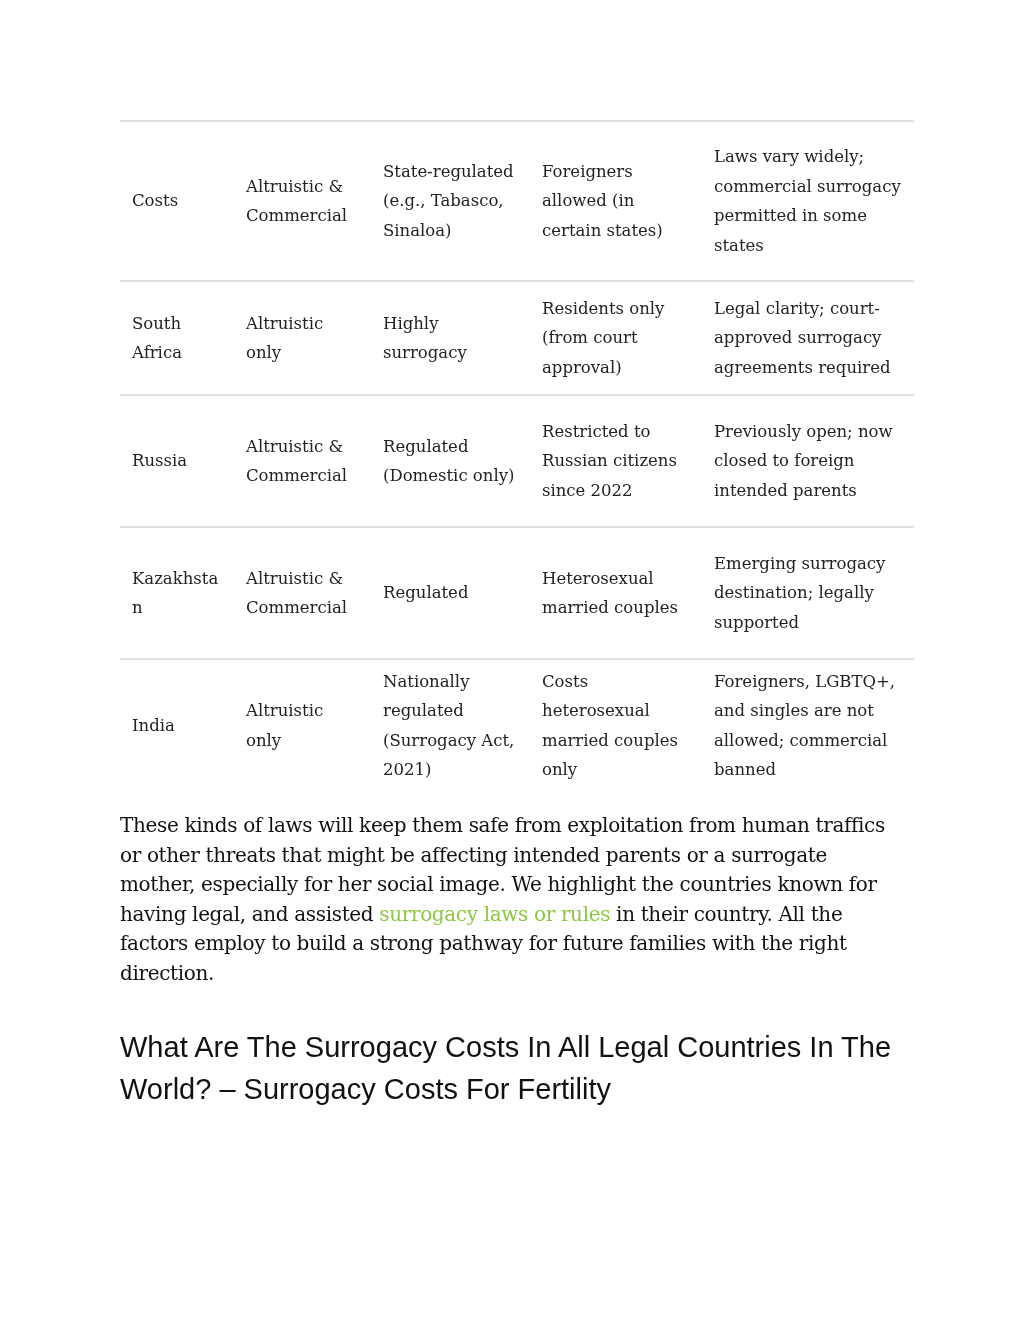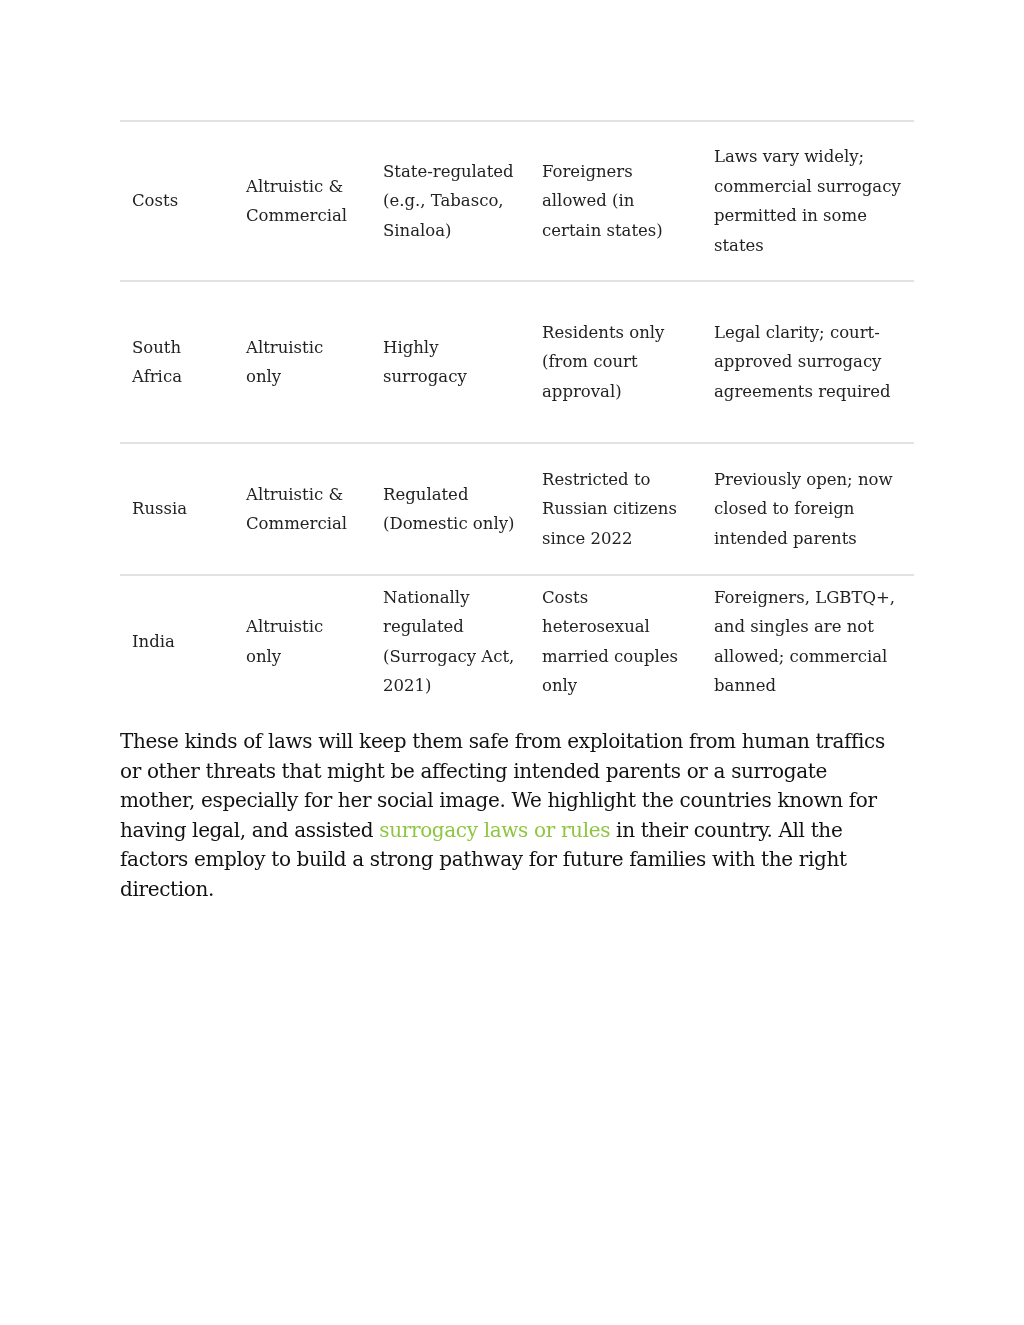--- a/index.html
+++ b/index.html
@@ -13,21 +13,21 @@
     color: #222;
     table-layout: fixed;
   }
   table.laws tr { border-top: 2px solid #e2e2e2; }
   table.laws td {
     vertical-align: middle;
     padding: 0 10px 0 12px;
     line-height: 29.5px;
   }
   tr.r0 { height: 160px; }
-  tr.r1 { height: 162px; }
+  tr.r1 { height: 114px; }
   tr.r2 { height: 132px; }
   tr.r3 { height: 132px; }
   tr.r4 { height: 132px; }
   td.c0 { width: 92px; }
   td.c1 { width: 115px; padding-left: 14px; }
   td.c2 { width: 137px; }
   td.c3 { width: 150px; }
   td.c4 { width: 190px; padding-right: 0; }
   .para {
     margin-top: 20px;
@@ -67,25 +67,33 @@
         <td class="c3">Residents only (from court approval)</td>
         <td class="c4">Legal clarity; court-approved surrogacy agreements required</td>
       </tr>
       <tr class="r2">
         <td class="c0">Russia</td>
         <td class="c1">Altruistic &amp; Commercial</td>
         <td class="c2">Regulated (Domestic only)</td>
         <td class="c3">Restricted to Russian citizens since 2022</td>
         <td class="c4">Previously open; now closed to foreign intended parents</td>
       </tr>
+      <tr class="r3">
+        <td class="c0" style="word-break: break-all;">Kazakhstan</td>
+        <td class="c1">Altruistic &amp; Commercial</td>
+        <td class="c2">Regulated</td>
+        <td class="c3">Heterosexual married couples</td>
+        <td class="c4">Emerging surrogacy destination; legally supported</td>
+      </tr>
       <tr class="r4">
         <td class="c0">India</td>
         <td class="c1">Altruistic only</td>
         <td class="c2">Nationally regulated (Surrogacy Act, 2021)</td>
         <td class="c3">Costs heterosexual married couples only</td>
         <td class="c4">Foreigners, LGBTQ+, and singles are not allowed; commercial banned</td>
       </tr>
     </tbody>
   </table>
 
   <p class="para"><span>These kinds of laws will keep them safe from exploitation from human traffics or other threats that might be affecting intended parents or a surrogate mother, especially for her social image. We highlight the countries known for having legal, and assisted </span><a href="#">surrogacy laws or rules</a><span> in their country. All the factors employ to build a strong pathway for future families with the  right direction.</span></p>
 
+  <h2 class="heading">What Are The Surrogacy Costs In All Legal Countries In The World? – Surrogacy Costs For Fertility</h2>
 </div>
 
 </body></html>

